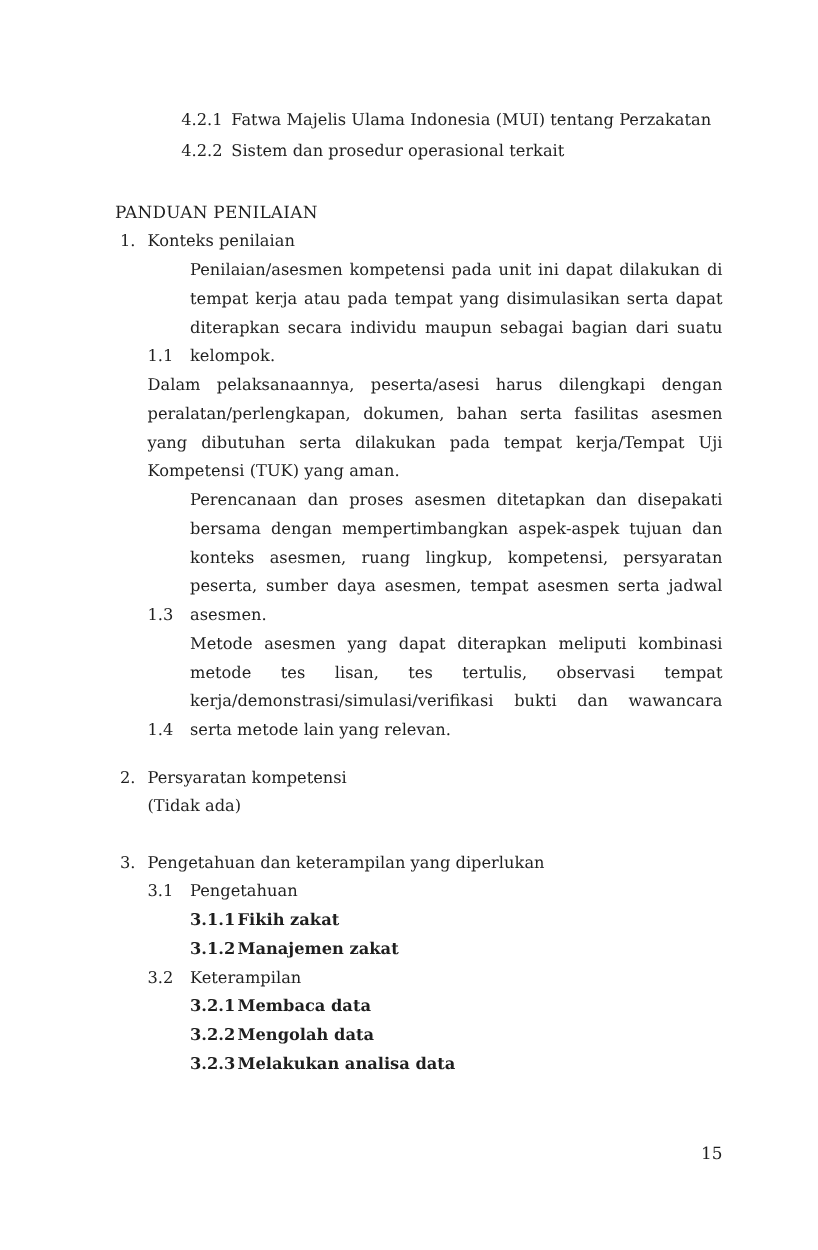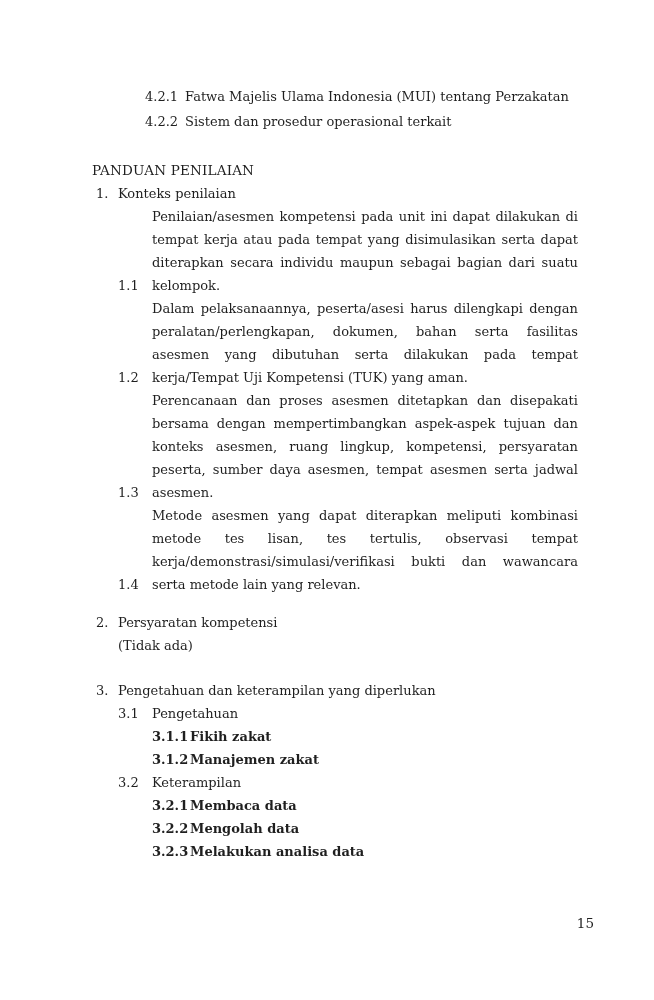--- a/index.html
+++ b/index.html
@@ -49,21 +49,21 @@
   .sub-row { display: flex; margin-left: 26px; }
   .sub-num { width: 34px; flex-shrink: 0; }
   .sub-title { flex: 1; }
   
   .leaf { display: flex; margin-left: 60px; font-weight: bold; }
   .leaf-num { width: 38px; flex-shrink: 0; }
   .leaf-text { flex: 1; }
   .page-number {
     position: absolute;
     top: 896px;
-    right: 60px;
+    right: 76px;
     font-size: 13.5px;
   }
 </style>
 </head>
 <body>
 
 <div class="page">
 
   <div class="toplist">
     <div class="citem">
@@ -81,21 +81,20 @@
   <div class="section">
     <div class="sec-row">
       <span class="sec-num">1.</span>
       <span class="sec-title">Konteks penilaian</span>
     </div>
     <div class="item">
       <span class="item-num">1.1</span>
       <div class="item-text">Penilaian/asesmen kompetensi pada unit ini dapat dilakukan di tempat kerja atau pada tempat yang disimulasikan serta dapat diterapkan secara individu maupun sebagai bagian dari suatu kelompok.</div>
     </div>
     <div class="item">
-      <span class="item-num">1.2</span>
       <div class="item-text">Dalam pelaksanaannya, peserta/asesi harus dilengkapi dengan peralatan/perlengkapan, dokumen, bahan serta fasilitas asesmen yang dibutuhan serta dilakukan pada tempat kerja/Tempat Uji Kompetensi (TUK) yang aman.</div>
     </div>
     <div class="item">
       <span class="item-num">1.3</span>
       <div class="item-text">Perencanaan dan proses asesmen ditetapkan dan disepakati bersama dengan mempertimbangkan aspek-aspek tujuan dan konteks asesmen, ruang lingkup, kompetensi, persyaratan peserta, sumber daya asesmen, tempat asesmen serta jadwal asesmen.</div>
     </div>
     <div class="item">
       <span class="item-num">1.4</span>
       <div class="item-text">Metode asesmen yang dapat diterapkan meliputi kombinasi metode tes lisan, tes tertulis, observasi tempat kerja/demonstrasi/simulasi/verifikasi bukti dan wawancara serta metode lain yang relevan.</div>
     </div>

